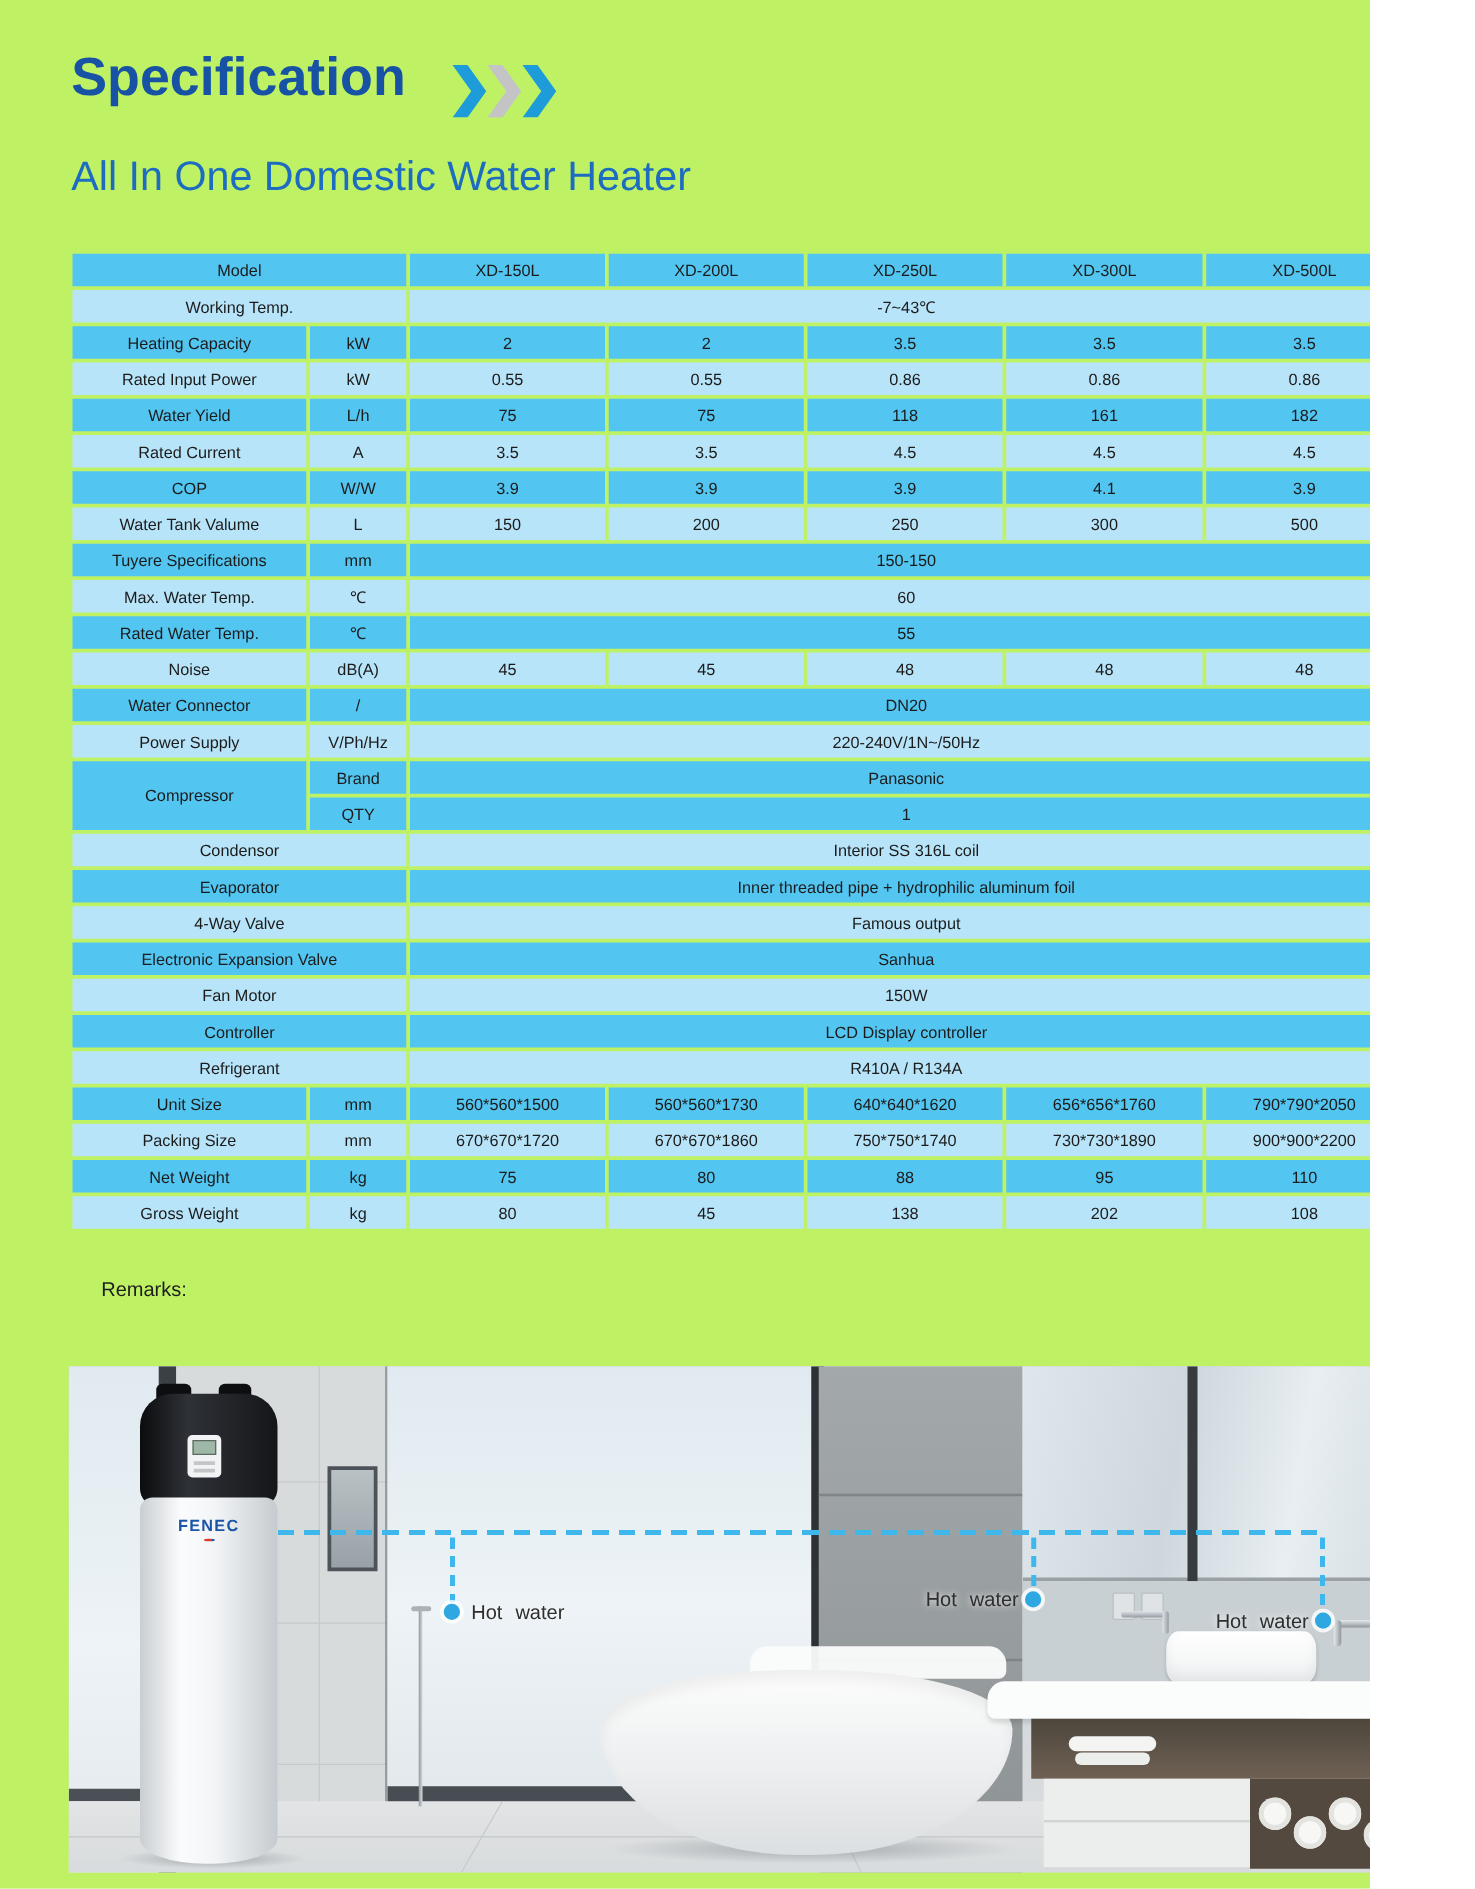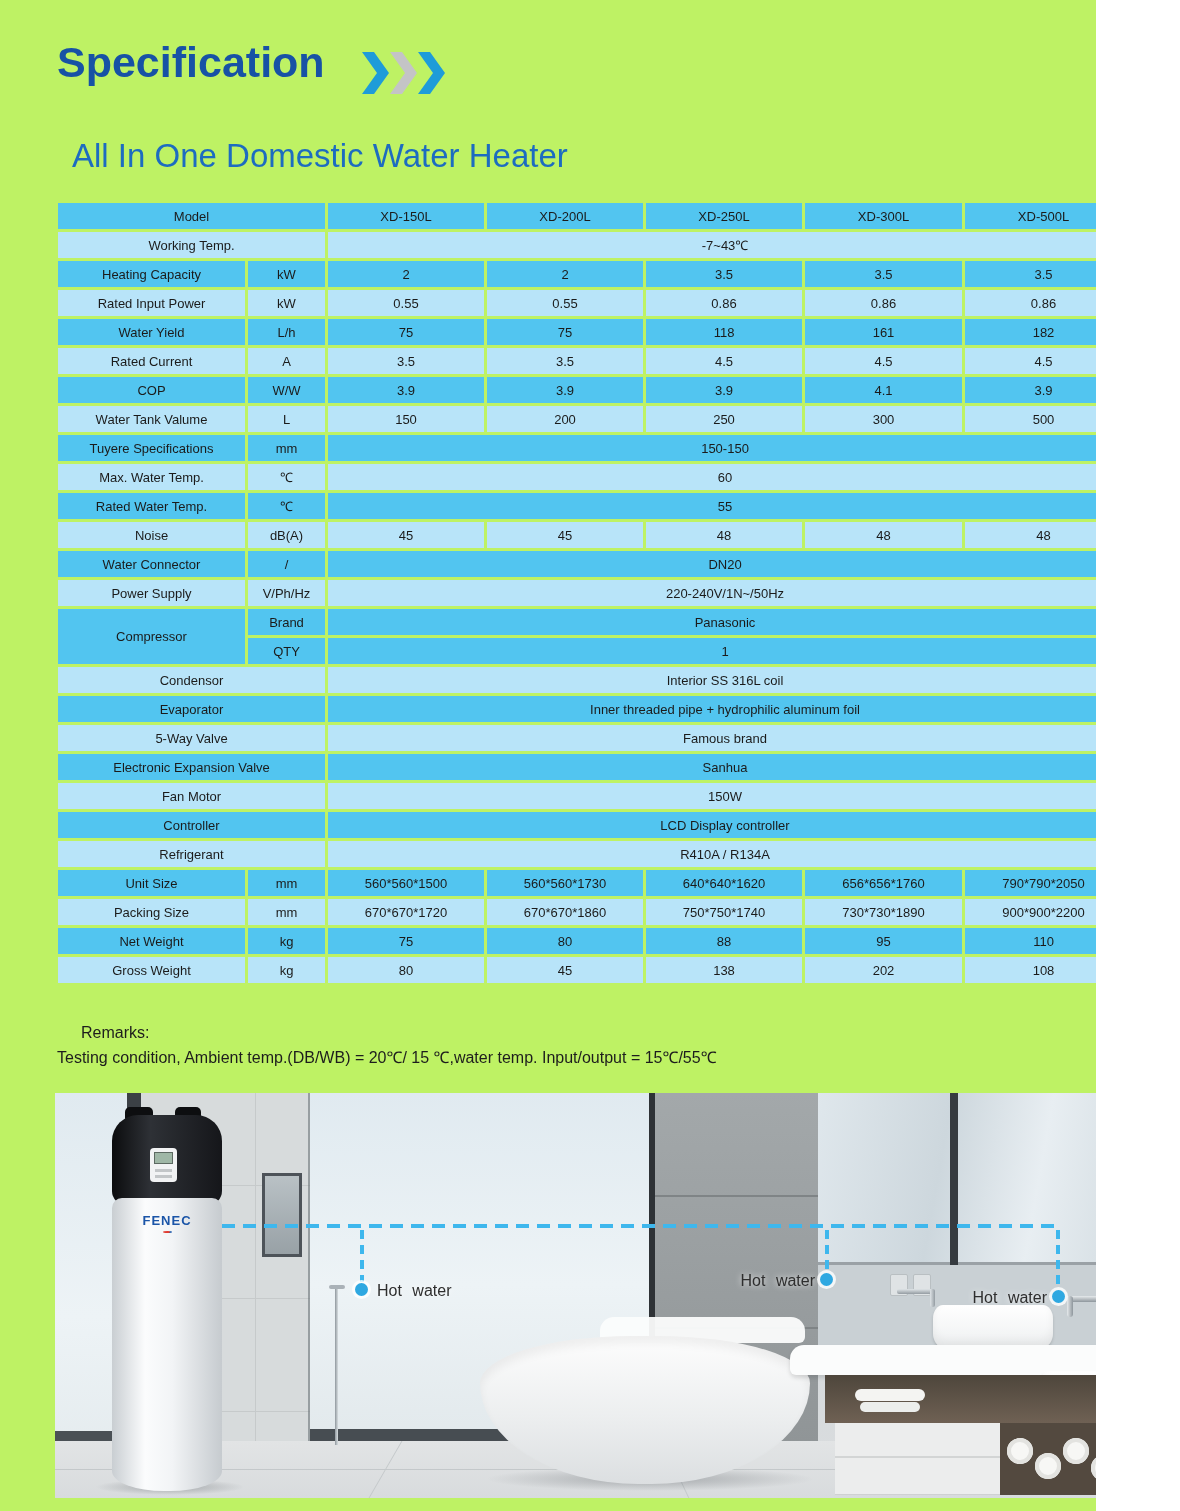--- a/index.html
+++ b/index.html
@@ -3,21 +3,21 @@
 <meta charset="utf-8">
 <style>
   html,body{margin:0;padding:0;background:#ffffff;}
   .page{position:relative;width:1096px;height:1511px;background:#bef264;overflow:hidden;
         font-family:Liberation Sans, sans-serif;}
   
   .title{position:absolute;left:57px;top:38px;font-size:43px;font-weight:bold;
          color:#1752A5;letter-spacing:0;margin:0;}
   .chevrons{position:absolute;left:362px;top:52px;}
   .subtitle{position:absolute;left:57px;top:122px;font-size:33px;font-weight:400;
-            color:#1D6CC0;margin:15px;}
+            color:#1D6CC0;margin:0;}
   
   .spec-table{position:absolute;left:55px;top:200px;width:1070px;border-collapse:separate;
               border-spacing:3px;table-layout:fixed;font-size:13px;color:#1b1b1b;}
   .spec-table th,.spec-table td{height:26px;text-align:center;vertical-align:middle;
               font-weight:400;padding:0 3px;overflow:hidden;white-space:nowrap;}
   .bg-dark{background:#52C5F0;}
   .bg-light{background:#B8E4F9;margin-left:40px;}
   
   .remarks-label{position:absolute;left:57px;top:1024px;font-size:16px;color:#1d1d1d;margin-left:24px;}
   .remarks-text{position:absolute;left:57px;top:1046px;font-size:16px;color:#1d1d1d;}
@@ -169,22 +169,22 @@
         </tr>
         <tr>
           <th class="bg-light" colspan="2">Condensor</th>
           <td class="bg-light" colspan="5">Interior SS 316L coil</td>
         </tr>
         <tr>
           <th class="bg-dark" colspan="2">Evaporator</th>
           <td class="bg-dark" colspan="5">Inner threaded pipe + hydrophilic aluminum foil</td>
         </tr>
         <tr>
-          <th class="bg-light" colspan="2">5-Way Valve</th>
-          <td class="bg-light" colspan="5">Famous brand</td>
+          <th class="bg-light" colspan="2">4-Way Valve</th>
+          <td class="bg-light" colspan="5">Famous output</td>
         </tr>
         <tr>
           <th class="bg-dark" colspan="2">Electronic Expansion Valve</th>
           <td class="bg-dark" colspan="5">Sanhua</td>
         </tr>
         <tr>
           <th class="bg-light" colspan="2">Fan Motor</th>
           <td class="bg-light" colspan="5">150W</td>
         </tr>
         <tr>
@@ -228,21 +228,20 @@
           <td class="bg-light">80</td>
           <td class="bg-light">45</td>
           <td class="bg-light">138</td>
           <td class="bg-light">202</td>
           <td class="bg-light">108</td>
         </tr>
       </tbody>
   </table>
 
   <div class="remarks-label">Remarks:</div>
-  <div class="remarks-text">Testing condition, Ambient temp.(DB/WB) = 20℃/ 15 ℃,water temp. Input/output = 15℃/55℃</div>
 
   <div class="photo">
 
     <div class="abs sky" style="left:0;top:0;width:72px;height:405px;"></div>
     <div class="abs" style="left:0;top:338px;width:72px;height:10px;background:#4a5055;"></div>
     <div class="abs" style="left:72px;top:0;width:14px;height:405px;background:#3b4045;"></div>
 
     <div class="abs" style="left:86px;top:0;width:169px;height:348px;background:#d7dbdc;"></div>
     <div class="abs seam" style="left:86px;top:92px;width:169px;height:1px;"></div>
     <div class="abs seam" style="left:86px;top:205px;width:169px;height:1px;"></div>

